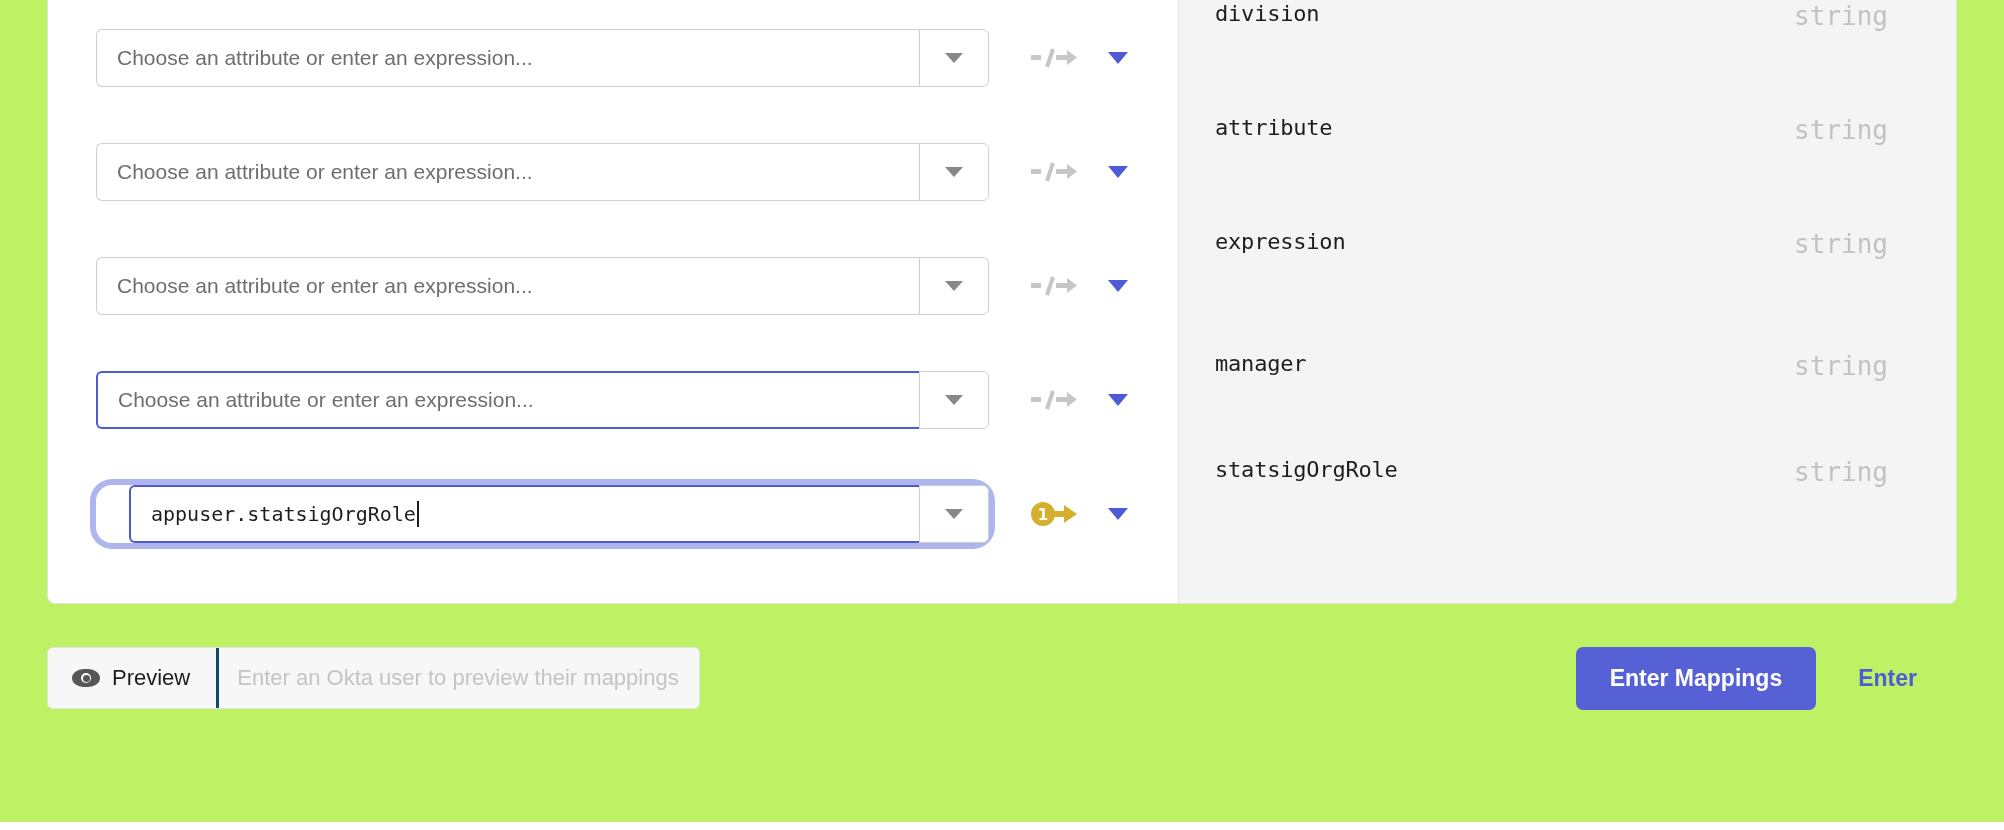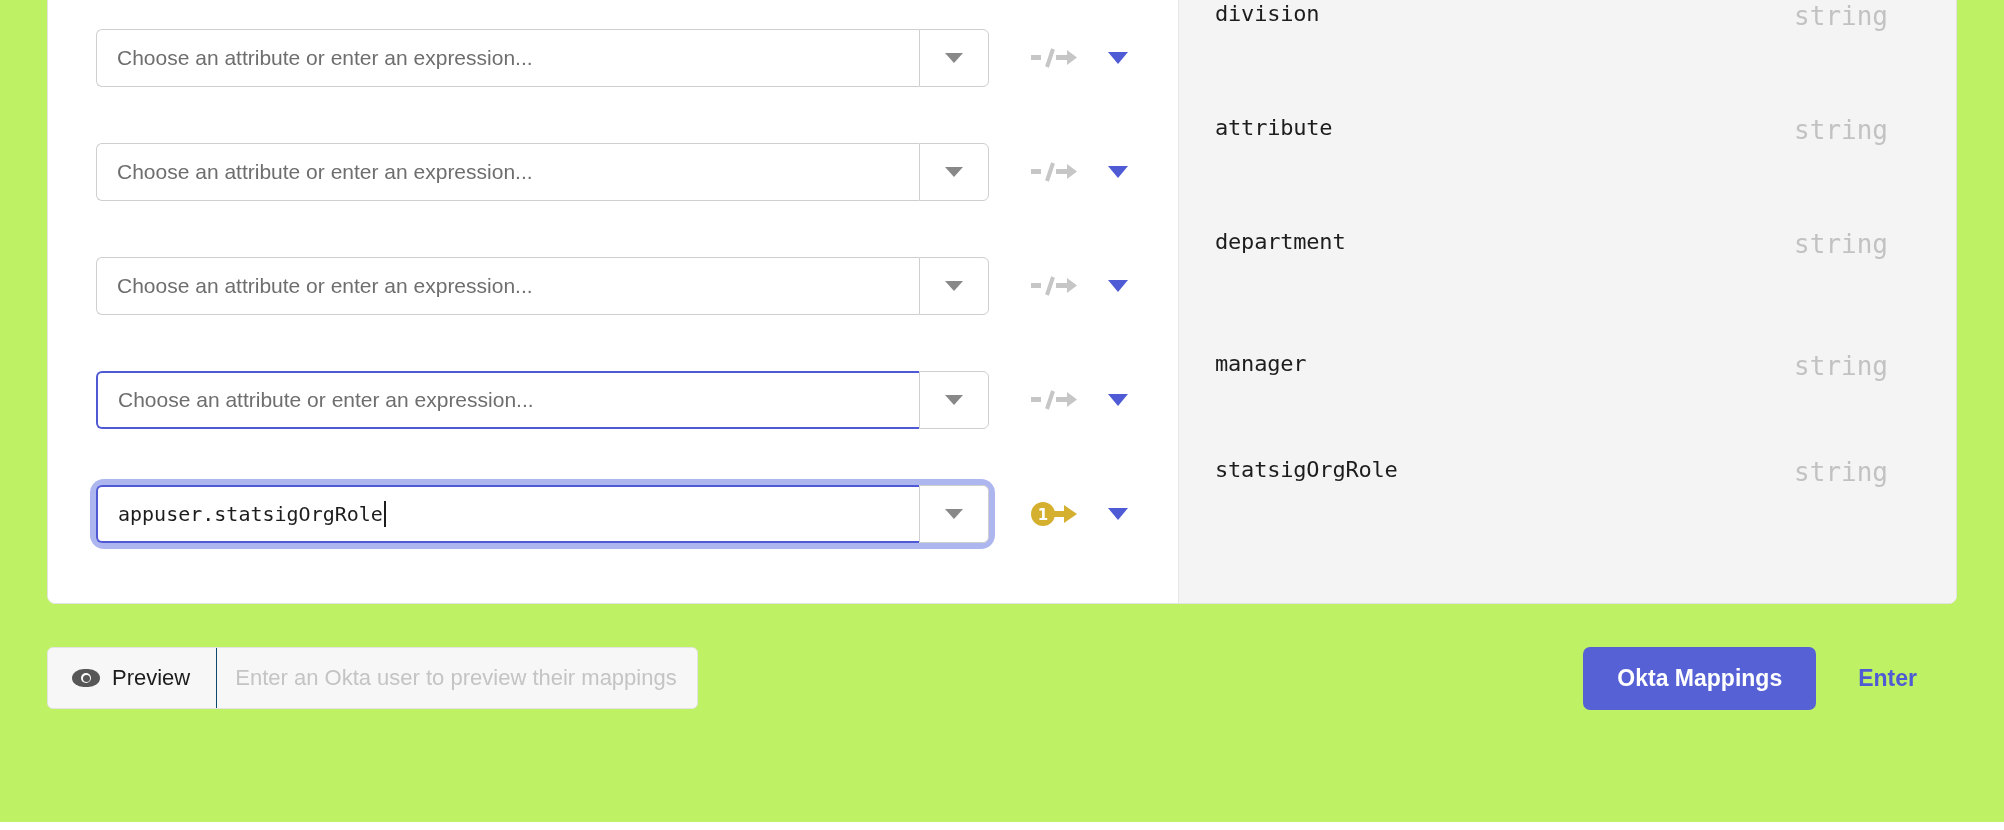--- a/index.html
+++ b/index.html
@@ -64,21 +64,22 @@
     position: relative;
     margin-left: 48px;
     width: 893px;
     height: 58px;
     display: flex;
     border-radius: 6px;
   }
 
   .combo-wrap.focused {
     box-shadow: 0 0 0 6px #aeb6ef;
-    border-radius: 8px;
+    border-radius: 16px;
+    padding-left: 33px;
   }
 
   .combo-input {
     flex: 1 1 auto;
     height: 58px;
     background: #ffffff;
     border: 1px solid #cfcfcf;
     border-right: none;
     border-top-left-radius: 6px;
     border-bottom-left-radius: 6px;
@@ -195,21 +196,21 @@
     border-radius: 6px;
     overflow: hidden;
     background: #f7f7f7;
   }
   .preview-btn {
     display: flex;
     align-items: center;
     gap: 12px;
     padding: 0 26px 0 24px;
     background: #f7f7f7;
-    border-right: 1px solid #0c4a6e;
+    border-right: 3px solid #0c4a6e;
     font-size: 22px;
     color: #1d1d1d;
     height: 100%;
   }
   .eye-icon {
     width: 28px; height: 18px;
     border-radius: 50% / 60%;
     background: #575757;
     position: relative;
     display: inline-block;
@@ -390,21 +391,21 @@
         <span class="attr-name">division</span>
         <span class="attr-type">string</span>
       </div>
 
       <div class="attr-row" style="top:144px;">
         <span class="attr-name">attribute</span>
         <span class="attr-type">string</span>
       </div>
 
       <div class="attr-row" style="top:258px;">
-        <span class="attr-name">department</span>
+        <span class="attr-name">expression</span>
         <span class="attr-type">string</span>
       </div>
 
       <div class="attr-row" style="top:380px;">
         <span class="attr-name">manager</span>
         <span class="attr-type">string</span>
       </div>
 
       <div class="attr-row" style="top:486px;">
         <span class="attr-name">statsigOrgRole</span>
@@ -418,19 +419,19 @@
 
     <div class="preview-group">
       <div class="preview-btn">
         <span class="eye-icon"></span>
         <span>Preview</span>
       </div>
       <div class="preview-input">Enter an Okta user to preview their mappings</div>
     </div>
 
     <div class="footer-actions">
-      <button class="save-btn">Okta Mappings</button>
+      <button class="save-btn">Enter Mappings</button>
       <a class="cancel-link">Enter</a>
     </div>
 
   </div>
 
 </div>
 
 </body></html>

